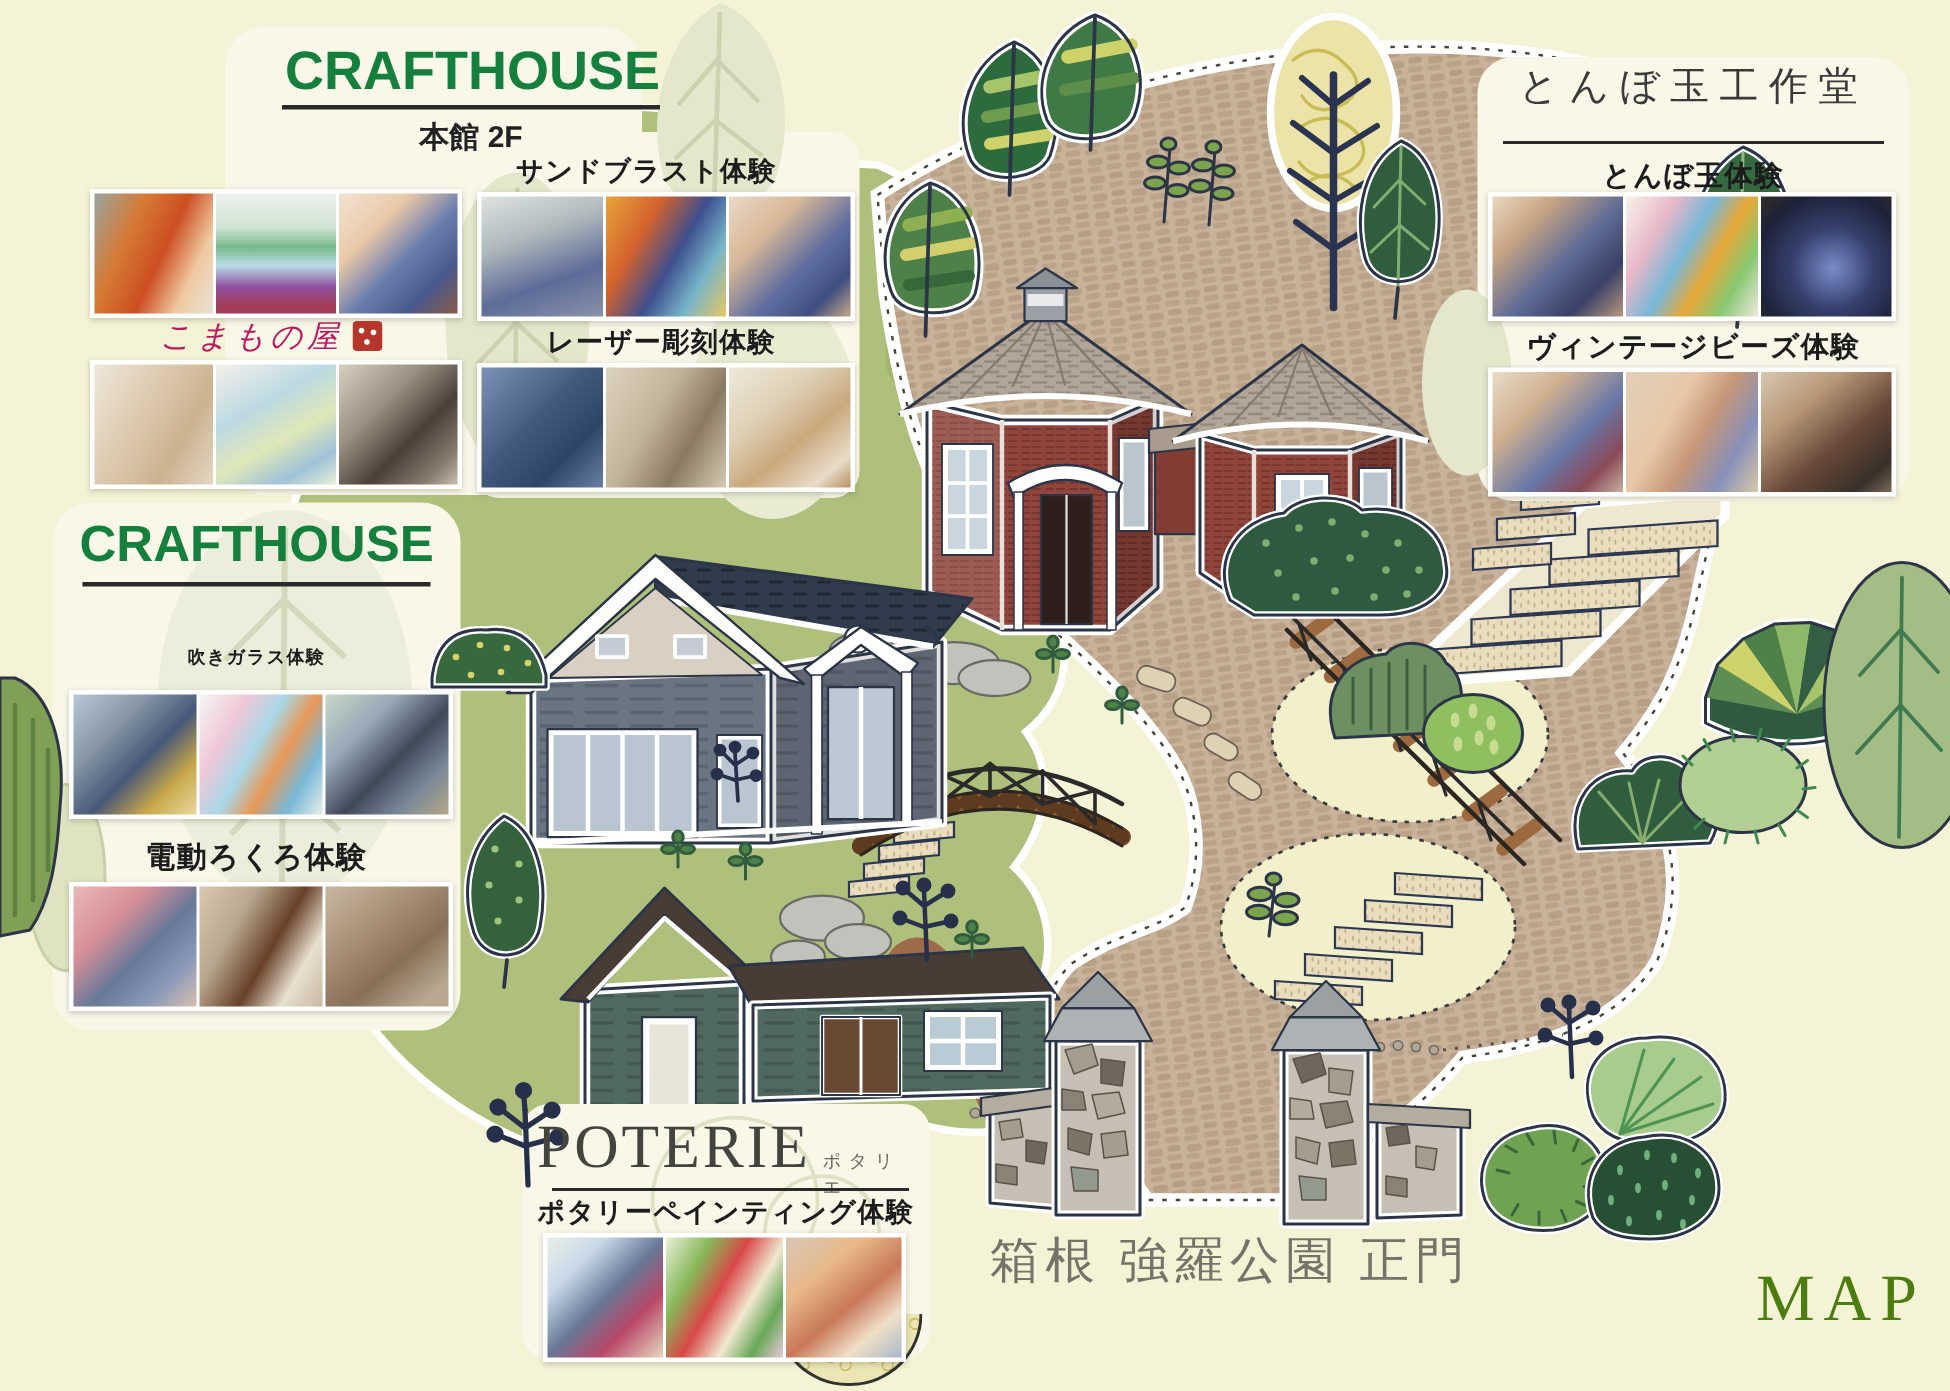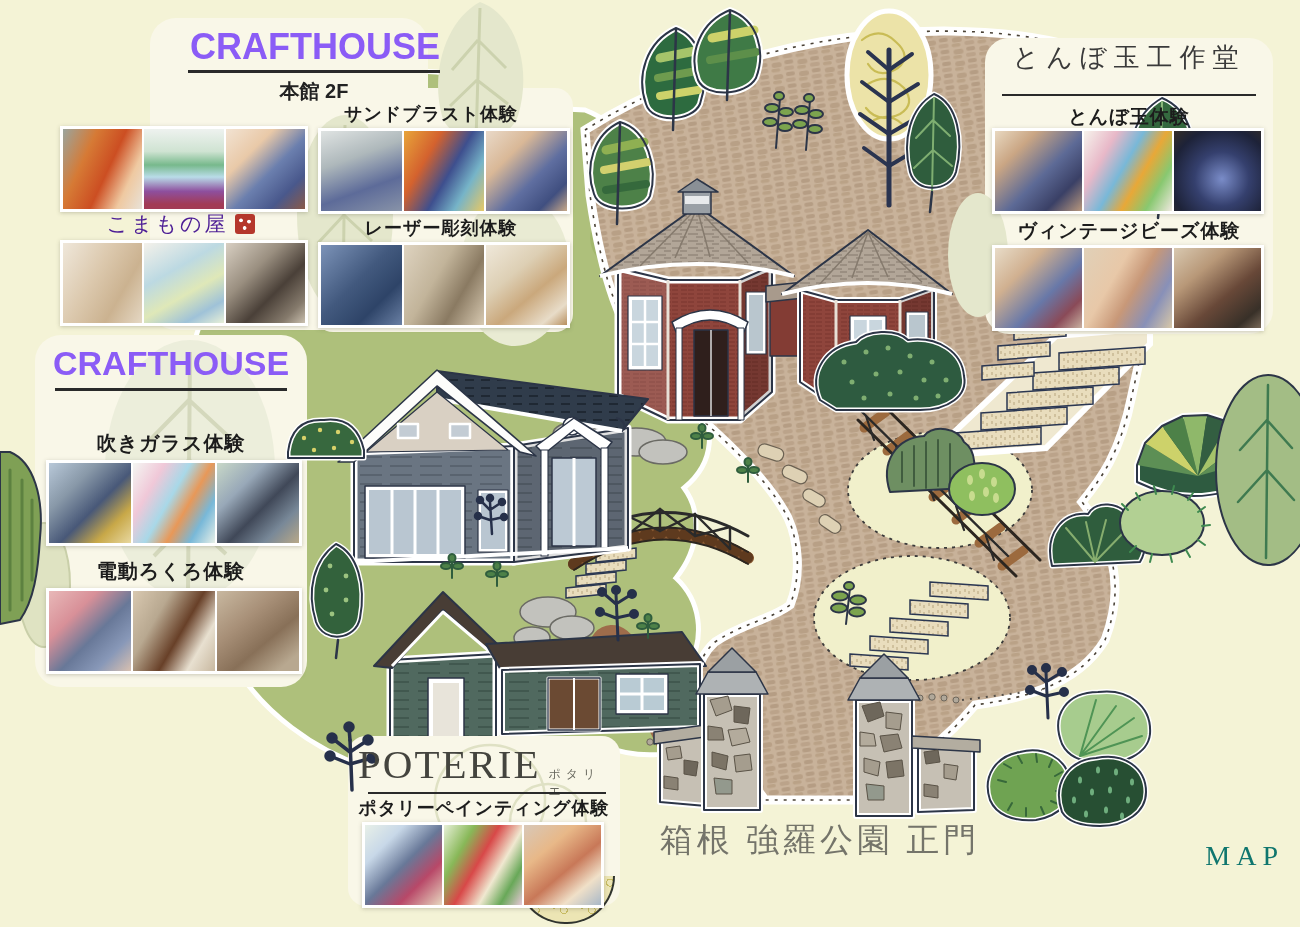--- a/index.html
+++ b/index.html
@@ -5,38 +5,38 @@
   html,body{margin:0;padding:0;background:#f4f3d6;}
   #stage{position:relative;width:1300px;height:927px;overflow:hidden;
          font-family:"Liberation Sans",sans-serif;background:#f4f3d6;}
   #mapsvg{position:absolute;left:0;top:0;z-index:1;}
   .abs{position:absolute;z-index:3;}
   .strip{position:absolute;z-index:3;display:flex;gap:2px;background:#fff;
          padding:3px;box-shadow:0 1px 4px rgba(60,60,40,.25);}
   .ph{flex:1;height:80px;}
   .lab{position:absolute;z-index:3;font-weight:bold;font-size:18px;color:#1c1c1c;
        text-align:center;letter-spacing:1px;}
-  .ch-title{font-size:36px;font-weight:bold;color:#8b5cf6;letter-spacing:0;}
+  .ch-title{font-size:36px;font-weight:bold;color:#15803d;letter-spacing:0;}
   .rule{position:absolute;z-index:3;background:#2a2a2a;}
   .floor{font-size:20px;font-weight:bold;text-align:center;color:#222;}
   .tonbo-title{font-family:"DejaVu Serif",serif;font-size:26px;letter-spacing:7px;
                color:#3a3a3a;text-align:center;font-weight:normal;}
   .kom{display:flex;align-items:center;justify-content:center;gap:7px;
-       font-family:"DejaVu Serif",serif;font-size:21px;letter-spacing:3px;color:#4c1d95;}
+       font-family:"DejaVu Serif",serif;font-size:21px;letter-spacing:3px;color:#be185d;font-style:italic;}
   .seal{display:inline-block;width:20px;height:20px;border-radius:3px;background:#b5372c;
         background-image:radial-gradient(circle at 30% 32%,#fff 1.5px,transparent 2.2px),
         radial-gradient(circle at 70% 38%,#fff 1.5px,transparent 2.2px),
         radial-gradient(circle at 48% 70%,#fff 1.5px,transparent 2.2px);}
   .pot-row{display:flex;align-items:baseline;justify-content:center;gap:8px;}
   .pot-title{font-family:"Liberation Serif",serif;font-size:41px;letter-spacing:2px;color:#44443e;}
   .pot-ruby{font-family:"DejaVu Serif",serif;font-size:12px;letter-spacing:5px;color:#66665c;}
   .gate-label{font-family:"Liberation Serif",serif;font-size:33px;letter-spacing:4px;
               color:#74746a;text-align:center;}
-  .map-title{font-family:"Liberation Serif",serif;font-size:28px;letter-spacing:6px;
-             color:#0f766e;text-align:right;}
+  .map-title{font-family:"Liberation Serif",serif;font-size:44px;letter-spacing:6px;
+             color:#4d7c0f;text-align:right;}
   .brand-name{font-weight:bold;font-size:23px;color:#4c463f;letter-spacing:1px;text-align:right;}
   .scrib{position:absolute;z-index:2;width:94px;height:46px;border:2.5px solid #30342e;border-top:none;
          border-radius:0 0 60px 60px;background:#ece5b4;
          background-image:radial-gradient(circle at 25% 30%,transparent 3px,#c8bc62 3px 4px,transparent 4px),
          radial-gradient(circle at 60% 55%,transparent 3px,#c8bc62 3px 4px,transparent 4px),
          radial-gradient(circle at 85% 25%,transparent 3px,#c8bc62 3px 4px,transparent 4px);
          background-size:28px 22px;}
   
   .p-kir1{background:linear-gradient(115deg,#9aa59e 0%,#d67a35 30%,#cc4e22 55%,#efc9a1 78%,#e8e2d8 100%);}
   .p-kir2{background:linear-gradient(180deg,#eef2ef 0%,#cfe3d2 28%,#77b98c 45%,#b9dce8 60%,#8e4f9e 78%,#a23b55 94%);}
@@ -688,21 +688,21 @@
 <div class="lab" style="left:985px;top:218px;width:288px;font-size:19px;">ヴィンテージビーズ体験</div>
 <div class="strip" style="left:992px;top:245px;width:266px;">
   <div class="ph p-vb1"></div>
   <div class="ph p-vb2"></div>
   <div class="ph p-vb3"></div>
 </div>
 
 <div class="abs ch-title" style="left:53px;top:344px;width:236px;font-size:34px;">CRAFTHOUSE</div>
 <div class="rule" style="left:55px;top:388px;width:232px;height:3px;"></div>
 
-<div class="lab" style="left:42px;top:430px;width:258px;font-size:20px;">吹きガラス体験</div>
+<div class="lab" style="left:42px;top:430px;width:258px;font-size:12px;">吹きガラス体験</div>
 <div class="strip" style="left:46px;top:460px;width:250px;">
   <div class="ph p-fg1"></div>
   <div class="ph p-fg2"></div>
   <div class="ph p-fg3"></div>
 </div>
 
 <div class="lab" style="left:42px;top:558px;width:258px;font-size:20px;">電動ろくろ体験</div>
 <div class="strip" style="left:46px;top:588px;width:250px;">
   <div class="ph p-rk1"></div>
   <div class="ph p-rk2"></div>

